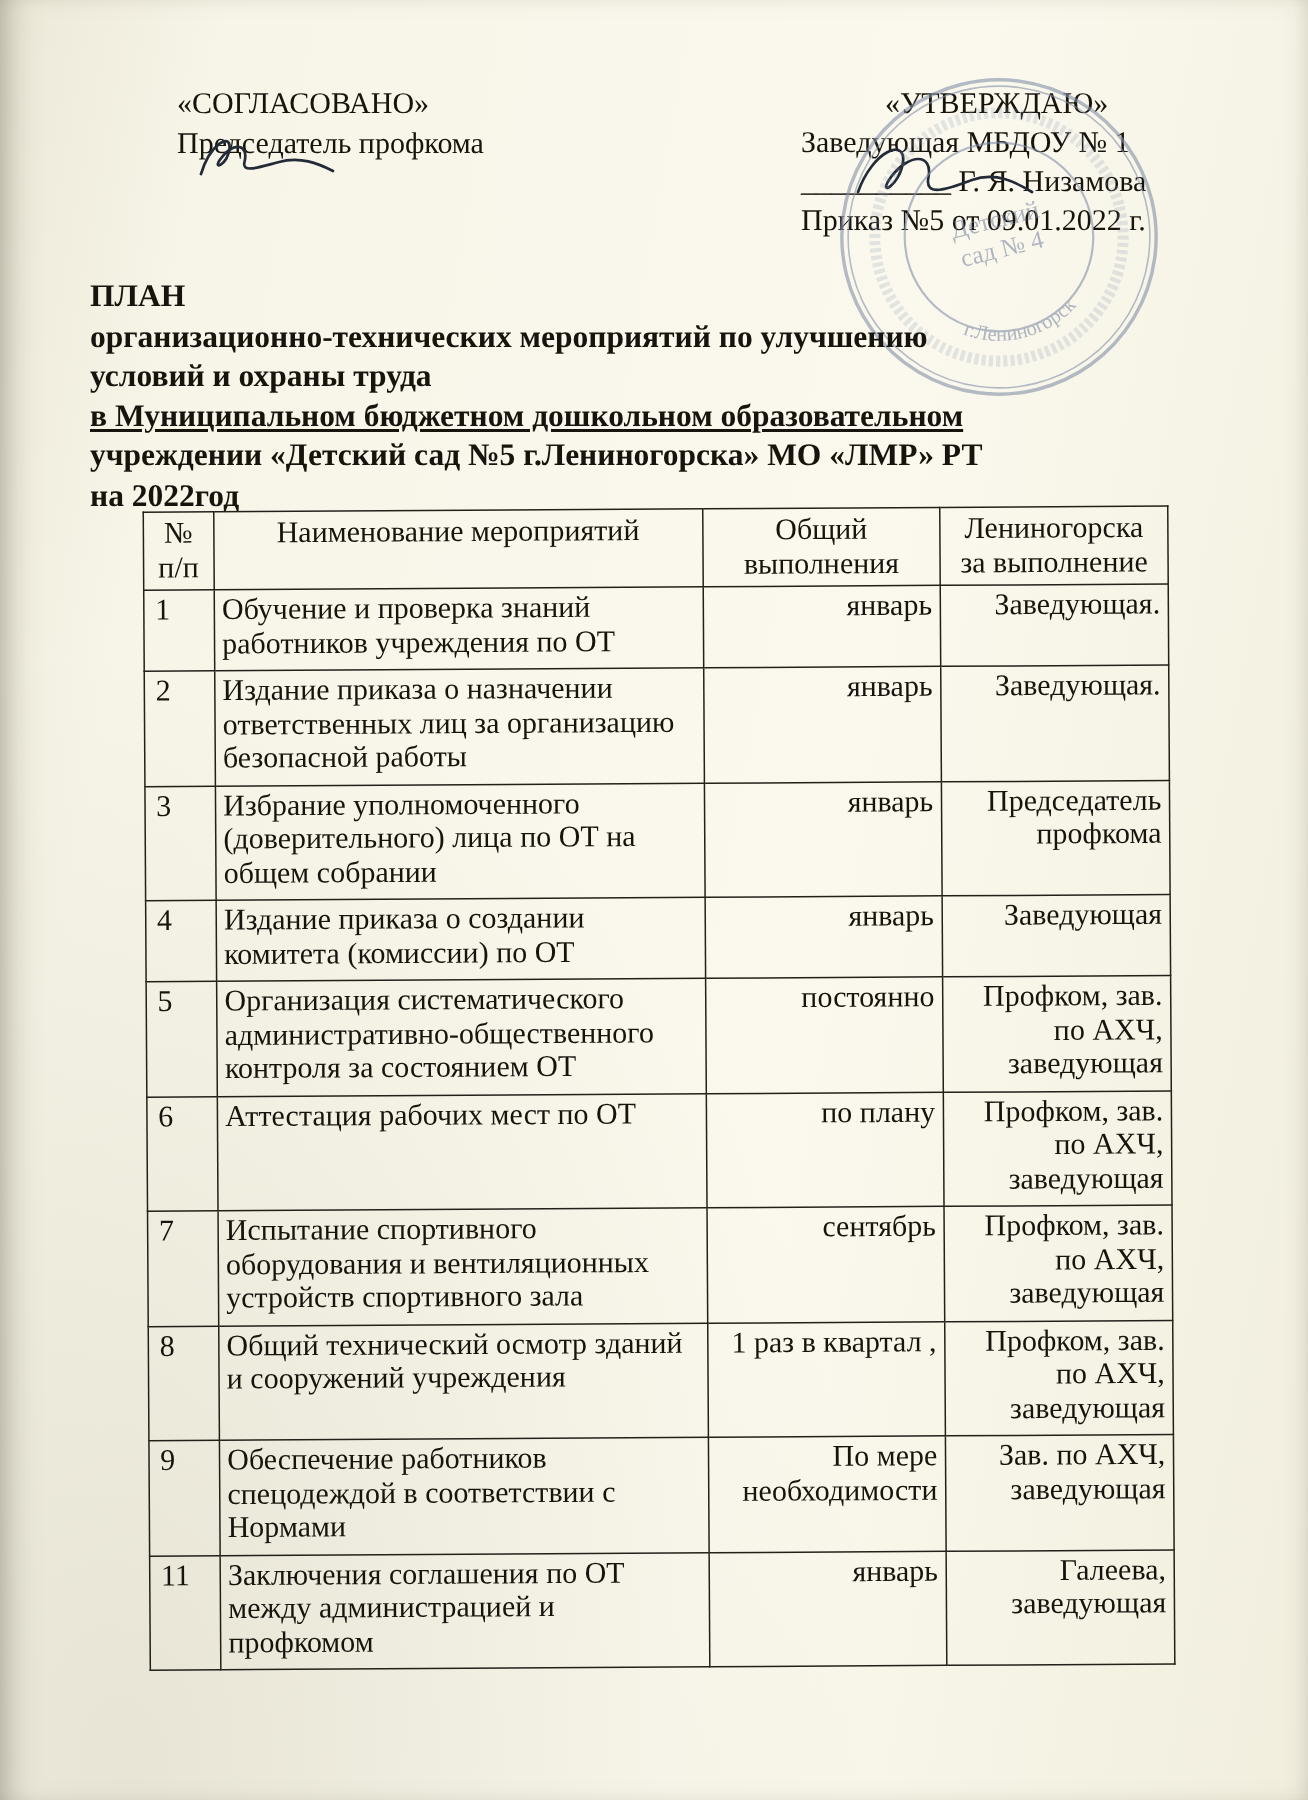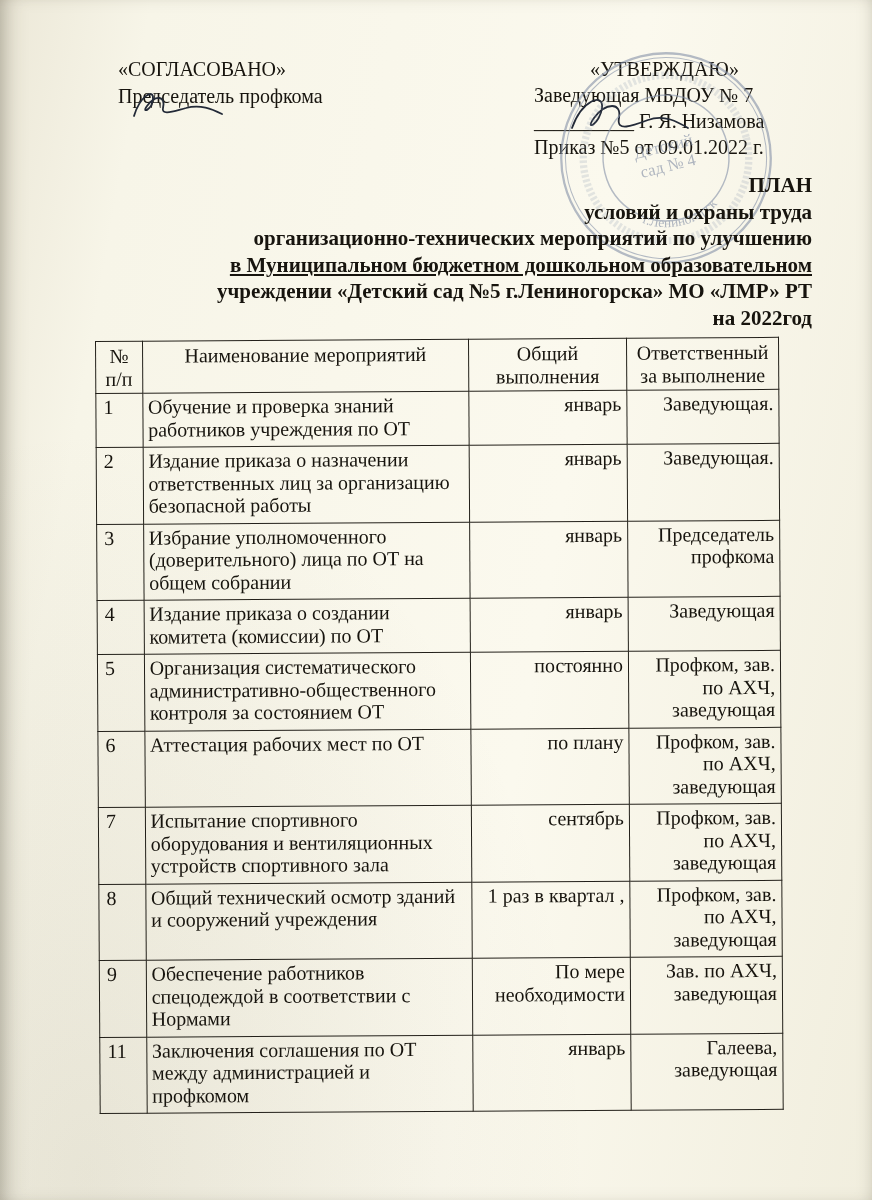--- a/index.html
+++ b/index.html
@@ -12,21 +12,21 @@
     position:absolute;inset:0;
     background:
       radial-gradient(ellipse at 10% 98%, rgba(120,110,80,0.13), transparent 45%),
       linear-gradient(100deg,#ece8d8 0%,#f7f5e8 14%,#fbf9ee 60%,#f1eede 100%);
     box-shadow: inset 16px 0 24px -16px rgba(70,62,45,.5), inset -10px 0 18px -14px rgba(70,62,45,.35);
   }
   .content{position:absolute;inset:0;padding-left:40px;}
   .hdr-left{position:absolute;left:118px;top:56px;font-size:20px;line-height:27px;}
   .hdr-right{position:absolute;left:534px;top:56px;width:270px;font-size:20px;line-height:26px;}
   .hdr-right .t{padding-left:56px;}
-  .doc-title{position:absolute;left:60px;top:172px;width:752px;text-align:right;
+  .doc-title{position:absolute;left:60px;top:184px;width:752px;text-align:left;
     font-weight:bold;font-size:21px;line-height:26.5px;}
   .u{text-decoration:underline;}
   table.plan{
     position:absolute;left:95px;top:341px;width:684px;border-collapse:collapse;
     font-size:20px;line-height:22.5px;transform:rotate(-0.35deg);transform-origin:top left;
   }
   .plan td{border:1.6px solid #23201a;vertical-align:top;padding:2px 5px 6px;}
   .plan td.hd{text-align:center;padding-top:3px;padding-bottom:3px;}
   td.c-num{text-align:left;padding-left:7px;}
   td.c-name{text-align:left;}
@@ -41,21 +41,21 @@
 <div class="page">
  <div class="content">
 
   <div class="hdr-left">
     <div>«СОГЛАСОВАНО»</div>
     <div>Председатель профкома</div>
   </div>
 
   <div class="hdr-right">
     <div class="t">«УТВЕРЖДАЮ»</div>
-    <div>Заведующая МБДОУ № 7</div>
+    <div>Заведующая МБДОУ № 1</div>
     <div>__________ Г. Я. Низамова</div>
     <div>Приказ №5 от 09.01.2022 г.</div>
   </div>
 
   <svg class="sig" style="left:128px;top:84px" width="100" height="44" viewBox="0 0 100 44">
     <path d="M6,32 C12,12 26,4 25,15 C24,26 13,30 19,22 C28,10 38,12 35,24 C33,32 46,27 58,24 C72,20 84,25 94,30" stroke="#232a38" stroke-width="1.8" fill="none" stroke-linecap="round"></path>
   </svg>
   <svg class="sig" style="left:564px;top:90px" width="130" height="52" viewBox="0 0 130 52">
     <path d="M8,38 C18,10 40,2 38,18 C36,34 20,42 30,28 C42,12 58,12 55,28 C52,42 68,36 84,30 C100,24 114,32 124,38" stroke="#232a38" stroke-width="1.8" fill="none" stroke-linecap="round"></path>
   </svg>
@@ -74,40 +74,40 @@
             <path id="arcB" d="M 39,105 a 66,66 0 0 0 132,0" fill="none"></path>
           </defs>
       <text font-size="13" text-anchor="middle">
         <textPath href="#arcB" startOffset="50%">г.Лениногорск</textPath>
       </text>
     </g>
   </svg>
 
   <div class="doc-title">
     <div>ПЛАН</div>
+    <div>организационно-технических мероприятий по улучшению</div>
     <div>условий и охраны труда</div>
-    <div>организационно-технических мероприятий по улучшению</div>
     <div class="u">в Муниципальном бюджетном дошкольном образовательном</div>
     <div>учреждении «Детский сад №5 г.Лениногорска» МО «ЛМР» РТ</div>
     <div>на 2022год</div>
   </div>
 
   <table class="plan">
     <colgroup>
       <col style="width:46px">
           <col style="width:322px">
           <col style="width:156px">
           <col style="width:150px">
     </colgroup>
     <tbody>
       <tr>
         <td class="hd">№ п/п</td>
         <td class="hd">Наименование мероприятий</td>
         <td class="hd">Общий выполнения</td>
-        <td class="hd">Ответственный за выполнение</td>
+        <td class="hd">Лениногорска за выполнение</td>
       </tr>
       <tr>
         <td class="c-num">1</td>
         <td class="c-name">Обучение и проверка знаний работников учреждения по ОТ</td>
         <td class="c-date">январь</td>
         <td class="c-resp">Заведующая.</td>
       </tr>
       <tr>
         <td class="c-num">2</td>
         <td class="c-name">Издание приказа о назначении ответственных лиц за организацию безопасной работы</td>

